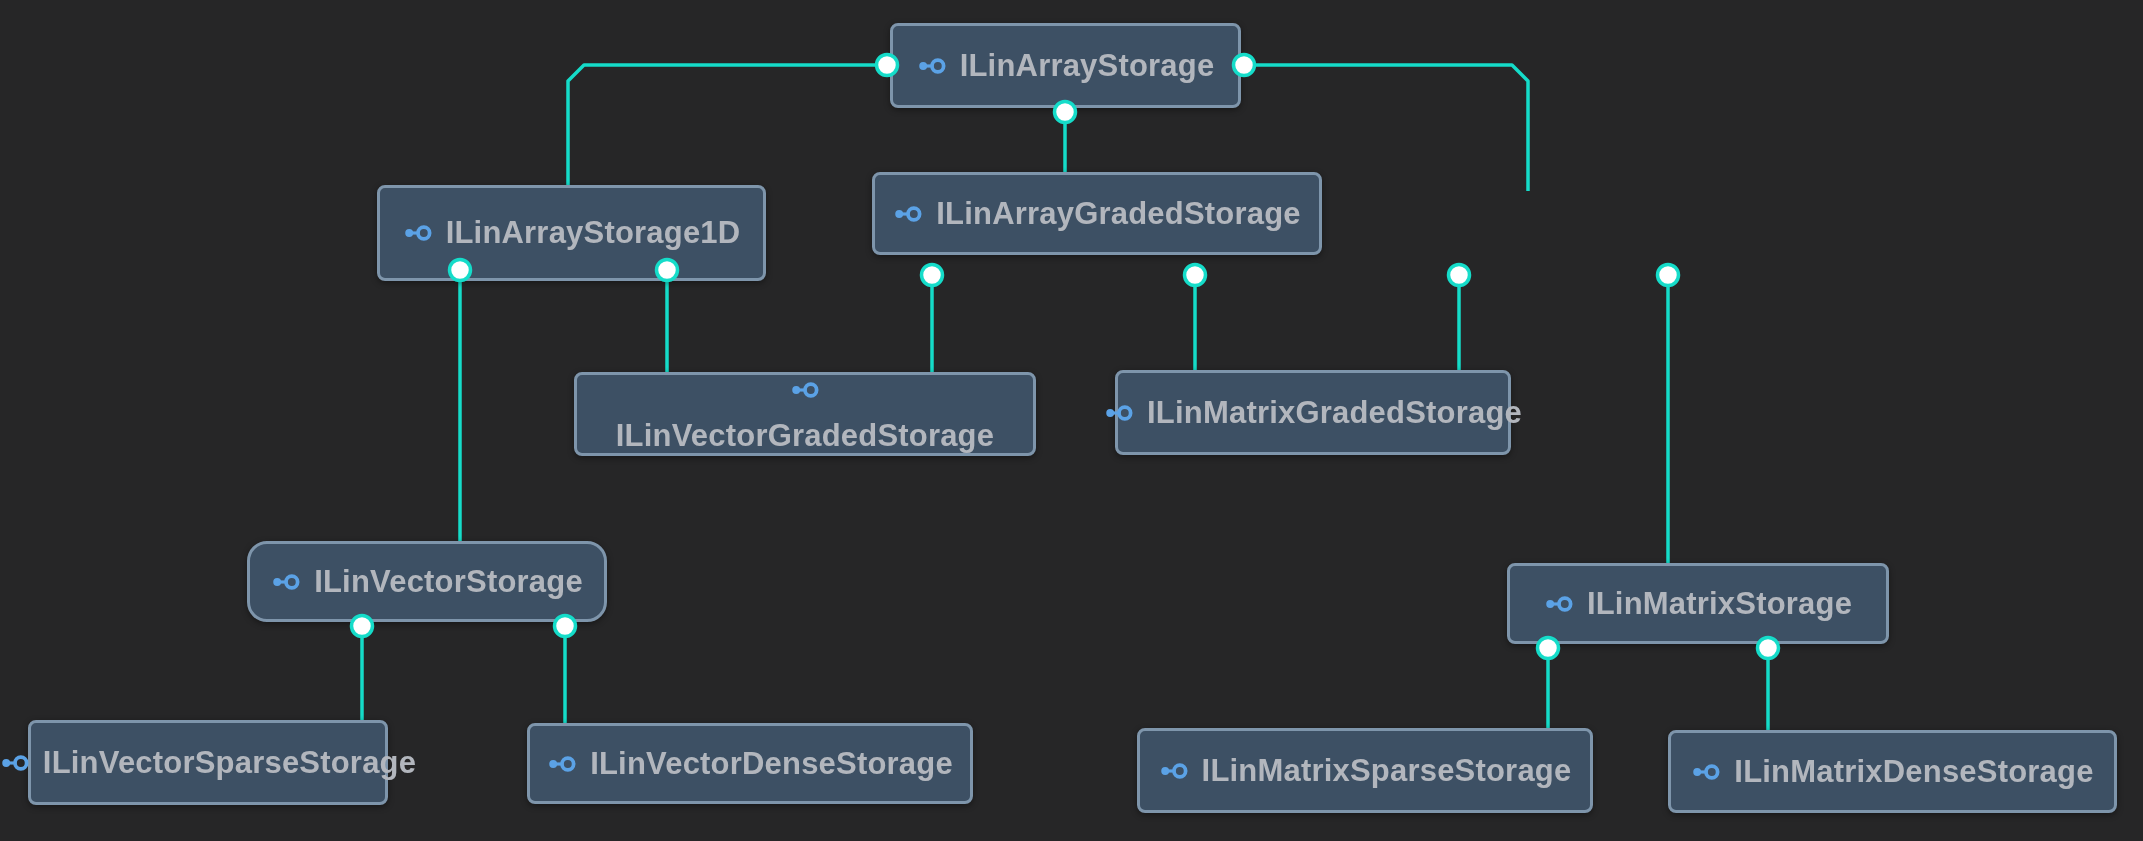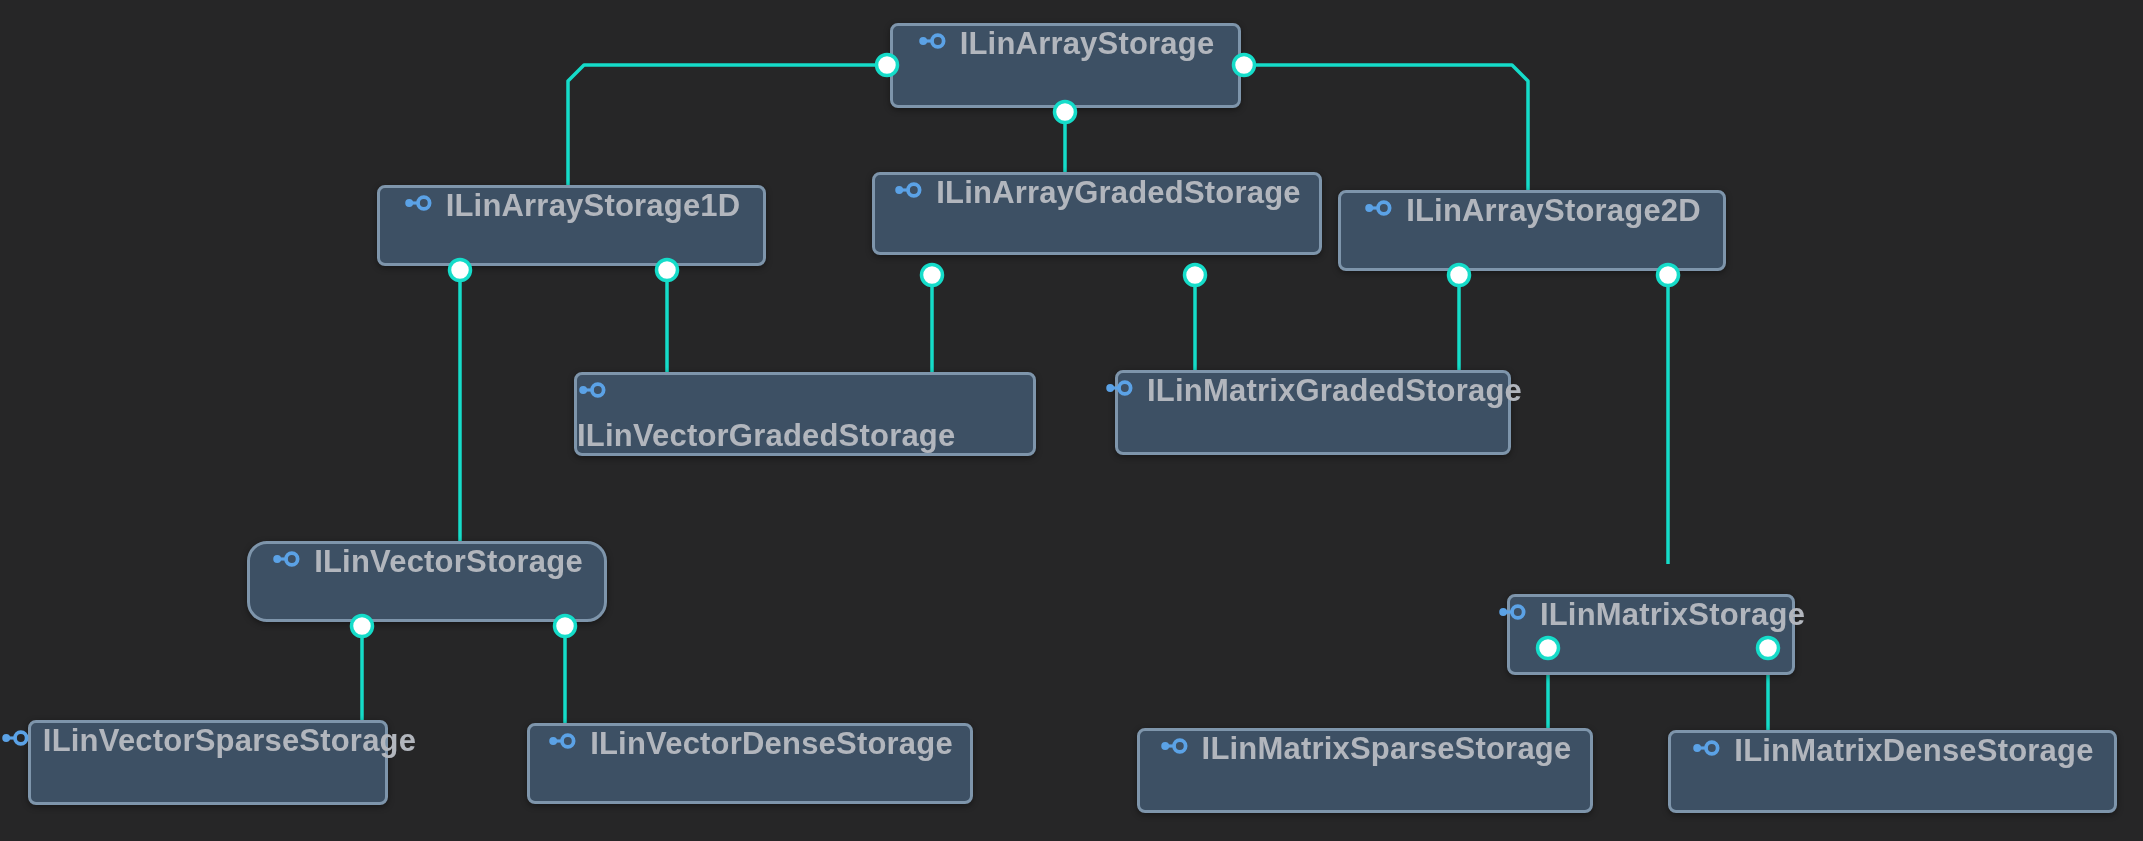--- a/index.html
+++ b/index.html
@@ -22,21 +22,21 @@
     height: 841px;
   }
   svg.layer { pointer-events: none; }
   .edges-layer { z-index: 1; }
   .nodes-layer { z-index: 2; }
   .dots-layer  { z-index: 3; }
   .node {
     position: absolute;
     box-sizing: border-box;
     display: flex;
-    align-items: flex-start;
+    align-items: center;
     justify-content: center;
     gap: 13px;
     background: #3d5064;
     border: 3px solid #7e95ab;
     border-radius: 8px;
     box-shadow: 0 2px 6px rgba(0,0,0,0.4);
     cursor: pointer;
   }
   .node .icon { display: inline-flex; }
   .node .icon svg { display: block; }
@@ -71,49 +71,39 @@
       <div class="node" style="left: 890px; top: 23px; width: 351px; height: 85px;">
         <span class="icon">
           <svg viewBox="0 0 16 16" width="30" height="30">
             <circle cx="3.3" cy="8" r="2.1" fill="#5ba2e6"></circle>
             <line x1="4.6" y1="8" x2="8.6" y2="8" stroke="#5ba2e6" stroke-width="1.7"></line>
             <circle cx="11.1" cy="8" r="3.1" fill="none" stroke="#5ba2e6" stroke-width="2"></circle>
           </svg>
         </span>
         <span class="label">ILinArrayStorage</span>
       </div>
-      <div class="node" style="left: 377px; top: 185px; width: 389px; height: 81px;">
+      <div class="node" style="left: 377px; top: 185px; width: 389px; height: 96px;">
         <span class="icon">
           <svg viewBox="0 0 16 16" width="30" height="30">
             <circle cx="3.3" cy="8" r="2.1" fill="#5ba2e6"></circle>
             <line x1="4.6" y1="8" x2="8.6" y2="8" stroke="#5ba2e6" stroke-width="1.7"></line>
             <circle cx="11.1" cy="8" r="3.1" fill="none" stroke="#5ba2e6" stroke-width="2"></circle>
           </svg>
         </span>
         <span class="label">ILinArrayStorage1D</span>
       </div>
       <div class="node" style="left: 828px; top: 172px; width: 450px; height: 83px; margin-left: 44px;">
         <span class="icon">
           <svg viewBox="0 0 16 16" width="30" height="30">
             <circle cx="3.3" cy="8" r="2.1" fill="#5ba2e6"></circle>
             <line x1="4.6" y1="8" x2="8.6" y2="8" stroke="#5ba2e6" stroke-width="1.7"></line>
             <circle cx="11.1" cy="8" r="3.1" fill="none" stroke="#5ba2e6" stroke-width="2"></circle>
           </svg>
         </span>
         <span class="label">ILinArrayGradedStorage</span>
-      </div>
-      <div class="node" style="left: 1338px; top: 190px; width: 388px; height: 81px;">
-        <span class="icon">
-          <svg viewBox="0 0 16 16" width="30" height="30">
-            <circle cx="3.3" cy="8" r="2.1" fill="#5ba2e6"></circle>
-            <line x1="4.6" y1="8" x2="8.6" y2="8" stroke="#5ba2e6" stroke-width="1.7"></line>
-            <circle cx="11.1" cy="8" r="3.1" fill="none" stroke="#5ba2e6" stroke-width="2"></circle>
-          </svg>
-        </span>
-        <span class="label">ILinArrayStorage2D</span>
       </div>
       <div class="node" style="left: 574px; top: 372px; width: 462px; height: 84px; flex-direction: column;">
         <span class="icon">
           <svg viewBox="0 0 16 16" width="30" height="30">
             <circle cx="3.3" cy="8" r="2.1" fill="#5ba2e6"></circle>
             <line x1="4.6" y1="8" x2="8.6" y2="8" stroke="#5ba2e6" stroke-width="1.7"></line>
             <circle cx="11.1" cy="8" r="3.1" fill="none" stroke="#5ba2e6" stroke-width="2"></circle>
           </svg>
         </span>
         <span class="label">ILinVectorGradedStorage</span>
@@ -131,21 +121,21 @@
       <div class="node" style="left: 247px; top: 541px; width: 360px; height: 81px; border-radius: 20px;">
         <span class="icon">
           <svg viewBox="0 0 16 16" width="30" height="30">
             <circle cx="3.3" cy="8" r="2.1" fill="#5ba2e6"></circle>
             <line x1="4.6" y1="8" x2="8.6" y2="8" stroke="#5ba2e6" stroke-width="1.7"></line>
             <circle cx="11.1" cy="8" r="3.1" fill="none" stroke="#5ba2e6" stroke-width="2"></circle>
           </svg>
         </span>
         <span class="label">ILinVectorStorage</span>
       </div>
-      <div class="node" style="left: 1507px; top: 594px; width: 288px; height: 81px;">
+      <div class="node" style="left: 1507px; top: 563px; width: 382px; height: 81px;">
         <span class="icon">
           <svg viewBox="0 0 16 16" width="30" height="30">
             <circle cx="3.3" cy="8" r="2.1" fill="#5ba2e6"></circle>
             <line x1="4.6" y1="8" x2="8.6" y2="8" stroke="#5ba2e6" stroke-width="1.7"></line>
             <circle cx="11.1" cy="8" r="3.1" fill="none" stroke="#5ba2e6" stroke-width="2"></circle>
           </svg>
         </span>
         <span class="label">ILinMatrixStorage</span>
       </div>
       <div class="node" style="left: 28px; top: 720px; width: 360px; height: 85px;">

